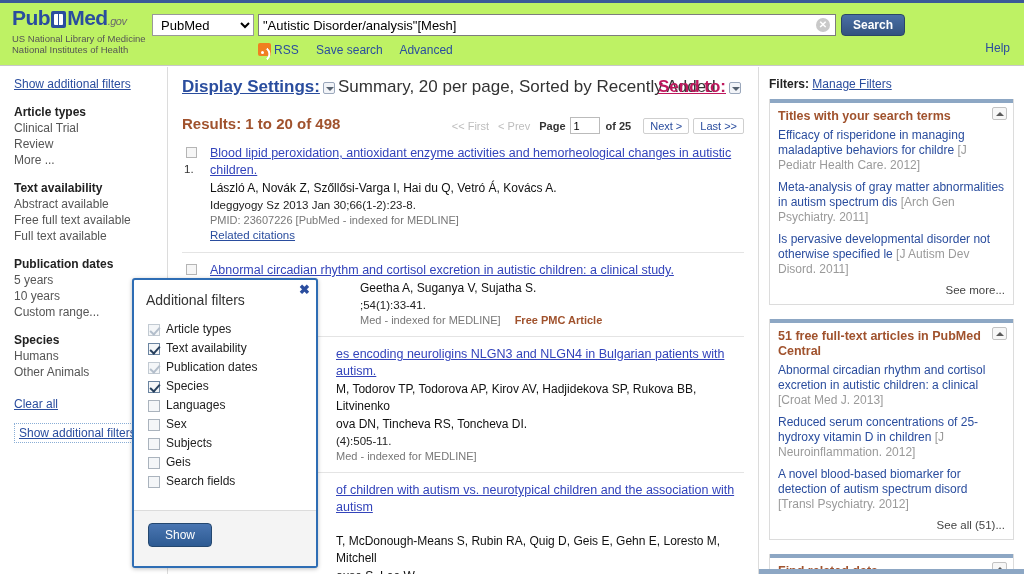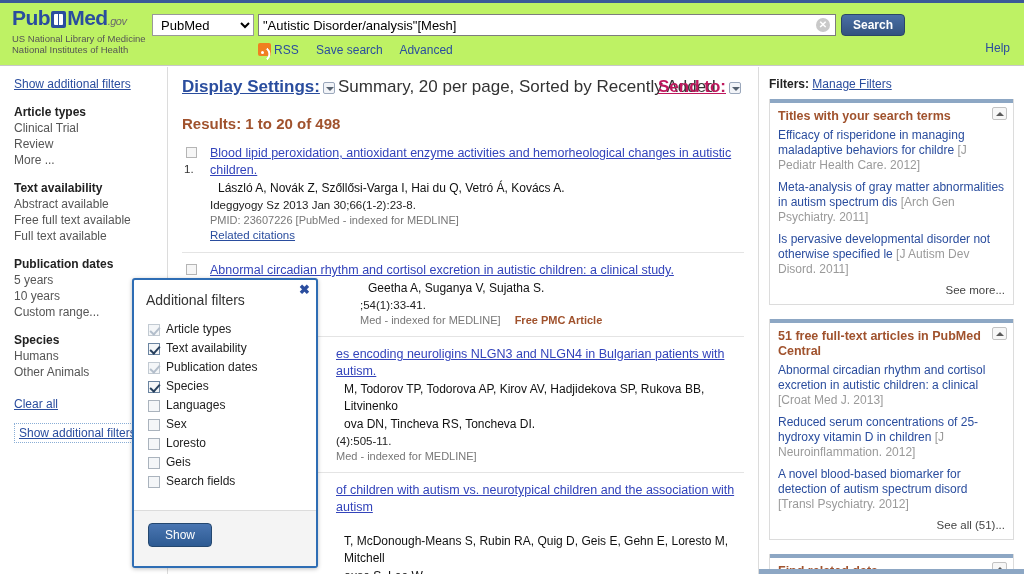--- a/index.html
+++ b/index.html
@@ -128,21 +128,21 @@
 
   
   #results-list { margin-top: 8px; position: relative; }
   .result { position:relative; padding-left: 28px; margin-bottom: 11px; }
   .res-check {
     position:absolute; left:4px; top:2px; width:11px; height:11px;
     border:1px solid #b5b5b5; background:#f6f6f6; cursor:pointer;
   }
   .res-num { position:absolute; left:2px; top:18px; font-size:11.5px; color:#333; }
   .res-title { color:#3344bb; font-size:12.5px; line-height:17px; cursor:pointer; display:block; }
-  .res-authors { font-size:12px; color:#111; line-height:17px; margin-top:1px;margin-left:8px; }
+  .res-authors { font-size:12px; color:#111; line-height:17px; margin-top:1px; }
   .res-journal { font-size:11.5px; color:#222; line-height:16px; }
   .res-pmid { font-size:11px; color:#777; line-height:15px; }
   .res-free { color:#a0522d; font-weight:bold; font-size:11px; margin-left:14px; }
   .res-related { font-size:11.5px; color:#2a4d9e; text-decoration:underline; cursor:pointer; }
   .res-sep { border-top:1px solid #e4e4e4; margin: 0 0 9px 0; }
 
   
   #right-col { position:absolute; left:758px; top:67px; width:266px; height:507px;
                border-left:1px solid #dcdcdc; padding: 10px 10px 0 10px; }
   #filters-line { font-size:12px; margin-bottom:8px; }
@@ -281,20 +281,23 @@
 
   <div id="center-col">
 
     <div id="display-row">
       <span id="display-settings">Display Settings:</span><span class="caret-box"></span><span id="display-desc">Summary, 20 per page, Sorted by Recently Added</span>
       <span id="send-to"><span>Send to:</span><span class="caret-box"></span></span>
     </div>
 
     <div id="results-row">
       <span id="results-count">Results: 1 to 20 of 498</span>
+      <span id="pager">
+        <span class="pg-disabled">&lt;&lt; First</span><span class="pg-disabled">&lt; Prev</span><span class="pg-label">Page</span><input id="page-input" type="text" value="1" style=""><span class="pg-of">of 25</span><span class="pg-btn">Next &gt;</span><span class="pg-btn">Last &gt;&gt;</span>
+      </span>
     </div>
 
     <div id="results-list">
 
       <div class="result" style="margin-bottom:9px;">
         <span class="res-check"></span>
         <span class="res-num">1.</span>
         <a class="res-title" href="#">Blood lipid peroxidation, antioxidant enzyme activities and hemorheological changes in autistic children.</a>
         <div class="res-authors">László A, Novák Z, Szőllősi-Varga I, Hai du Q, Vetró Á, Kovács A.</div>
         <div class="res-journal">Ideggyogy Sz 2013 Jan 30;66(1-2):23-8.</div>
@@ -392,21 +395,21 @@
       <div class="af-row">
         <span class="af-cb"></span>
         <span>Languages</span>
       </div>
       <div class="af-row">
         <span class="af-cb"></span>
         <span>Sex</span>
       </div>
       <div class="af-row">
         <span class="af-cb"></span>
-        <span>Loresto</span>
+        <span>Subjects</span>
       </div>
       <div class="af-row">
         <span class="af-cb"></span>
         <span>Geis</span>
       </div>
       <div class="af-row">
         <span class="af-cb"></span>
         <span>Search fields</span>
       </div>
     </div>

